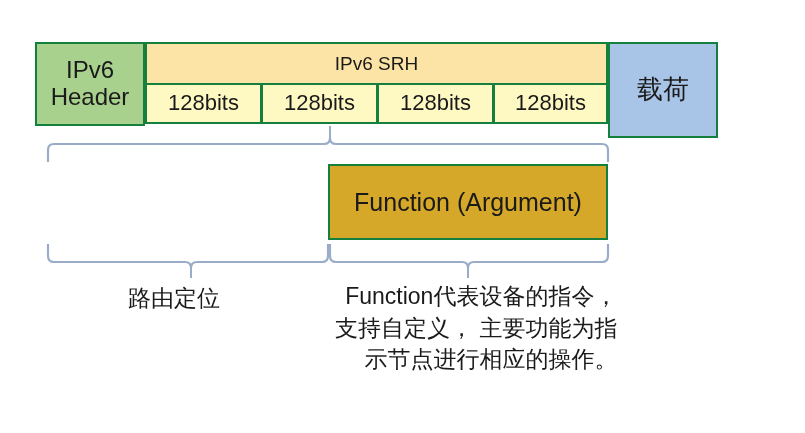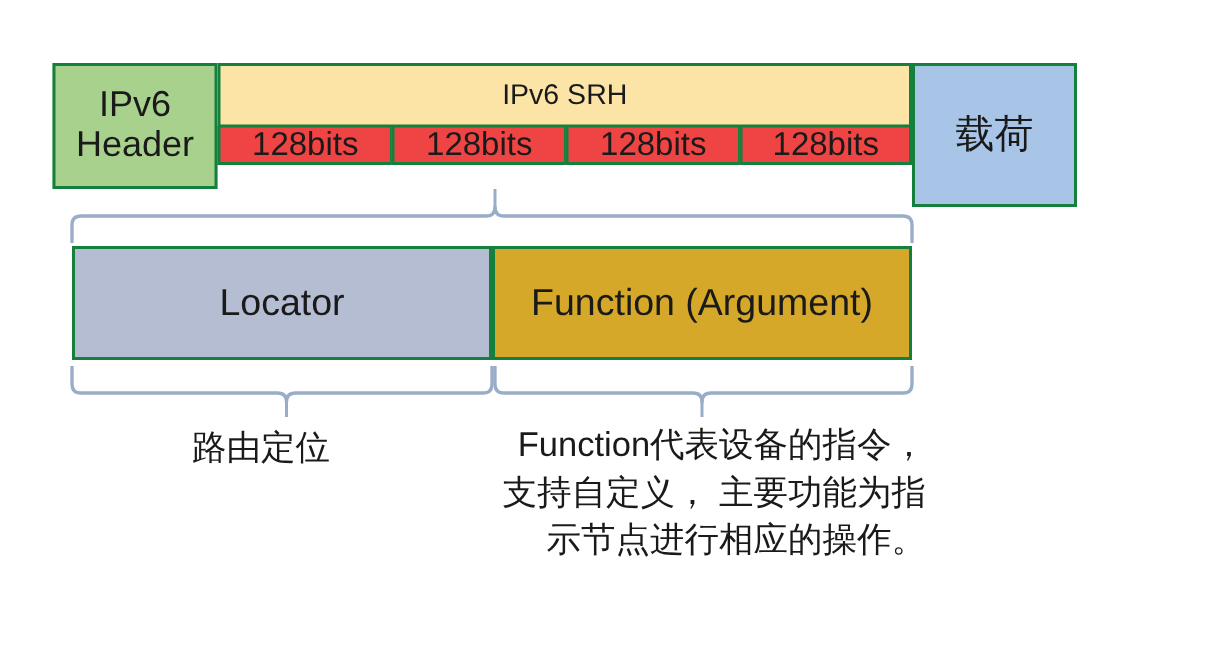--- a/index.html
+++ b/index.html
@@ -55,22 +55,22 @@
     top: 42px;
     width: 463px;
     height: 42px;
     background: #fce4a6;
     font-size: 19px;
     border-bottom-width: 1px;
   }
 
   .bits-cell {
     top: 84px;
-    height: 26px;
-    background: #ef4444;
+    height: 40px;
+    background: #fef9c3;
     font-size: 22px;
     border-top-width: 1px;
   }
   .bits-1 { left: 145px;   width: 117px; }
   .bits-2 { left: 261px;   width: 117px; }
   .bits-3 { left: 377px;   width: 117px; }
   .bits-4 { left: 493px;   width: 115px; }
 
   .payload {
     left: 608px;
@@ -140,21 +140,20 @@
 
   <div class="cell srh-title">IPv6 SRH</div>
 
   <div class="cell bits-cell bits-1">128bits</div>
   <div class="cell bits-cell bits-2">128bits</div>
   <div class="cell bits-cell bits-3">128bits</div>
   <div class="cell bits-cell bits-4">128bits</div>
 
   <div class="cell payload">载荷</div>
 
-  <div class="cell locator">Locator</div>
   <div class="cell function">Function (Argument)</div>
 
   <svg id="braces" viewBox="0 0 805 433" width="805" height="433" xmlns="http://www.w3.org/2000/svg">
 
     <path d="M 48 162
              L 48 150
              Q 48 144 54 144
              L 324 144
              Q 330 144 330 138
              Q 330 144 336 144

